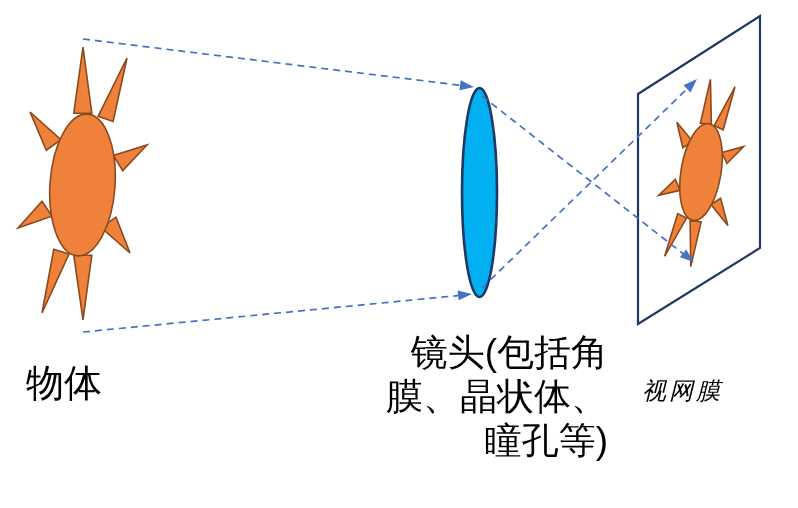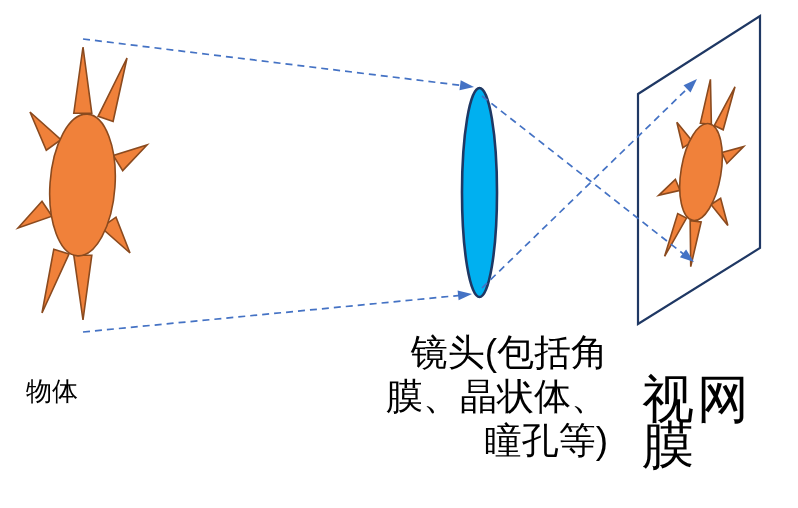--- a/index.html
+++ b/index.html
@@ -21,38 +21,38 @@
     top: 0;
   }
   .label {
     position: absolute;
     color: var(--text, #000);
     white-space: pre-line;
   }
   .label-object {
     left: 26px;
     top: 360px;
-    font-size: 26px;
+    font-size: 38px;
     line-height: 46px;
-    margin-top: 8px;
   }
   .label-lens {
     left: 348px;
     top: 331px;
     font-size: 37px;
     line-height: 44px;
     width: 260px;
     text-align: right;
   }
   .label-retina {
     left: 642px;
-    top: 376px;
-    font-size: 52px;
+    top: 368px;
+    font-size: 24px;
     line-height: 46px;
     letter-spacing: 3px;
+    font-style: italic;
   }
   .sun-part {
     fill: var(--sun-fill, #F0813A);
     stroke: var(--sun-outline, #8B4A1E);
     stroke-width: 1.6;
     vector-effect: non-scaling-stroke;
   }
   .screen {
     fill: #ffffff;
     stroke: var(--screen-outline, #1F3864);

